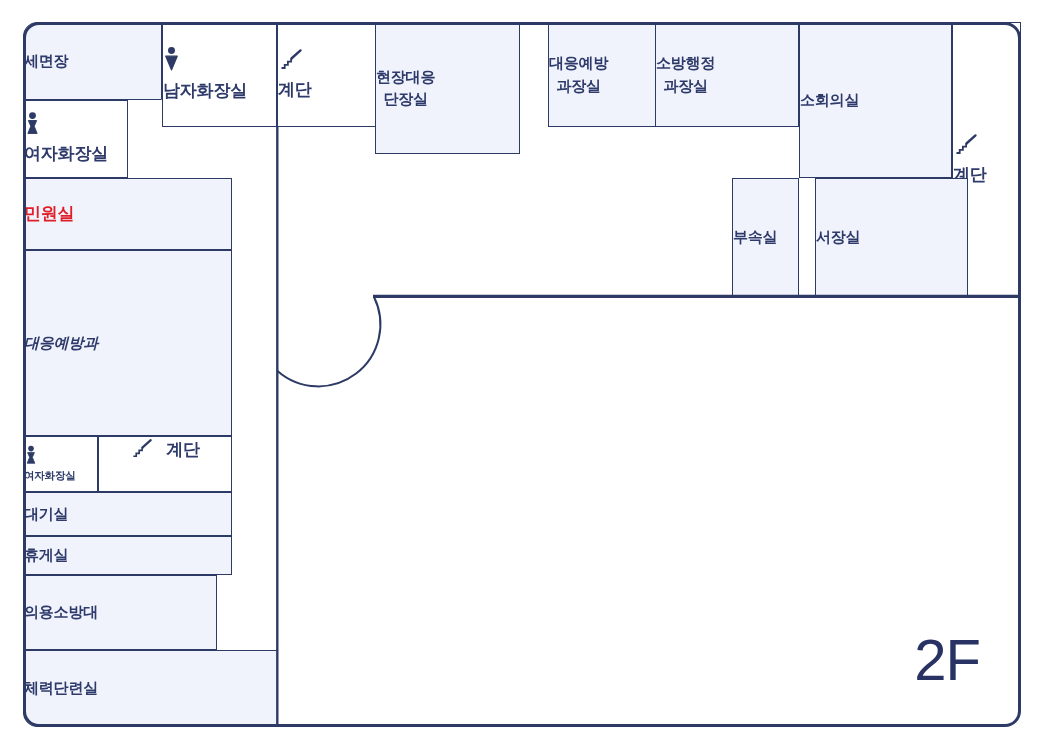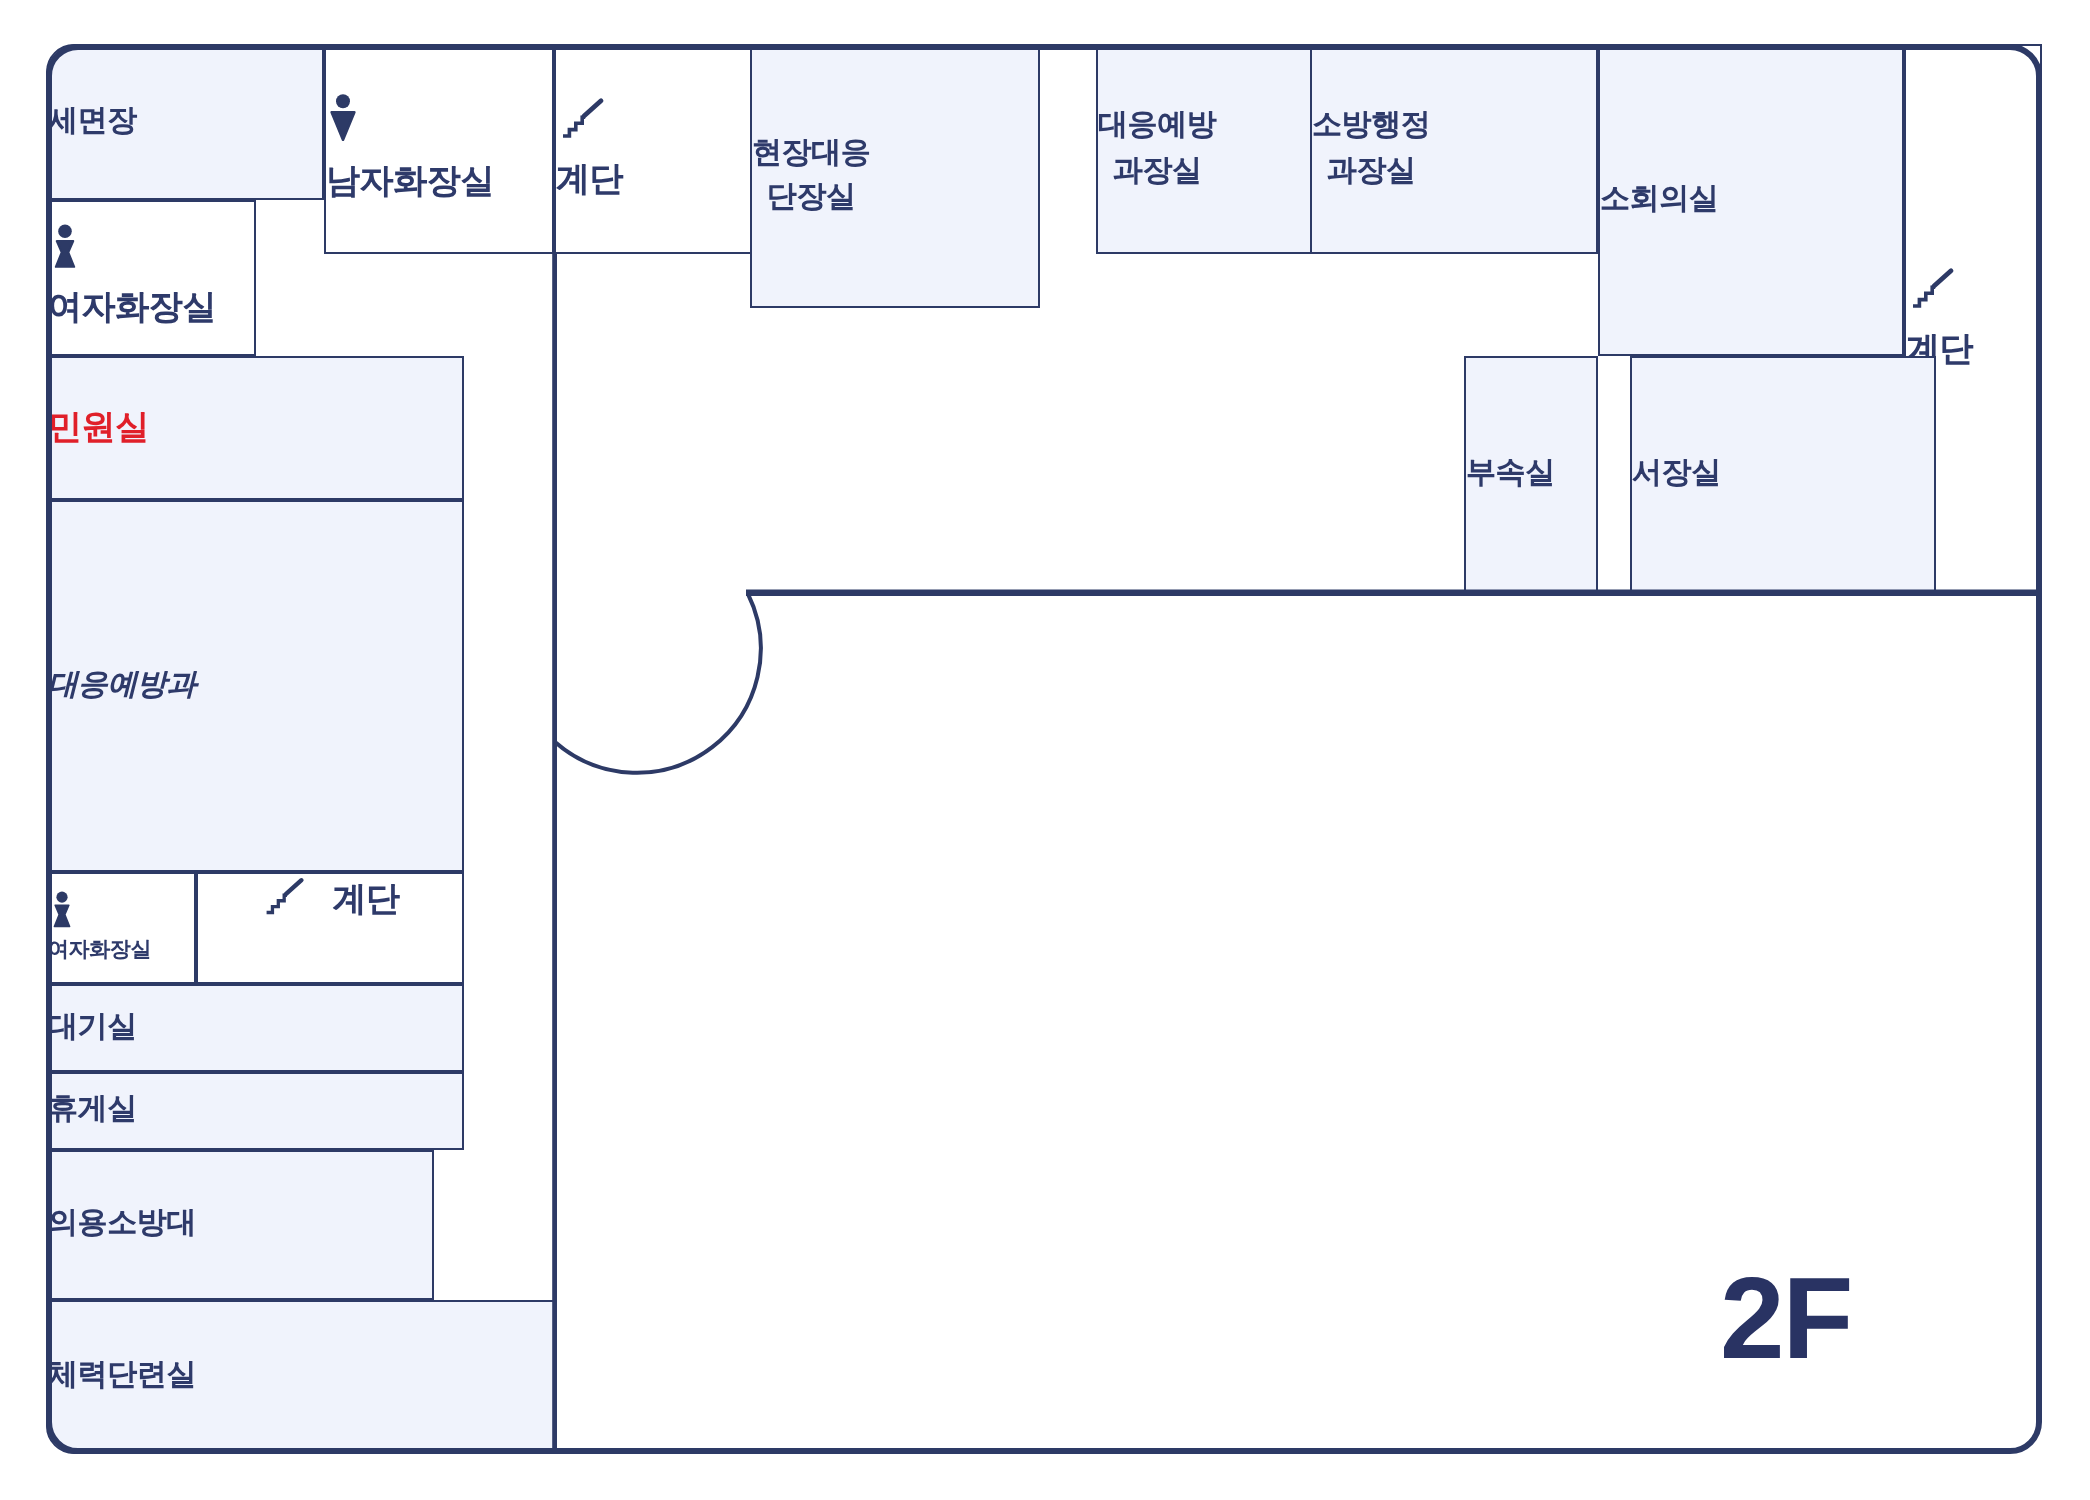--- a/index.html
+++ b/index.html
@@ -51,22 +51,22 @@
   .r-hyuge{left:23px;top:536px;width:209px;height:39px;}
   .r-uiyong{left:23px;top:575px;width:194px;height:75px;}
   .r-cheryeok{left:23px;top:650px;width:255px;height:77px;border-radius:0 0 0 14px;}
 
   .overlay{position:absolute;left:0;top:0;width:1045px;height:750px;pointer-events:none;}
   .outline{
     position:absolute;left:23px;top:22px;width:998px;height:705px;
     border:3px solid var(--wall);border-radius:16px;pointer-events:none;background:transparent;
   }
   .floor-title{
-    position:absolute;left:860px;top:626px;width:120px;
-    font-size:58px;font-weight:700;color:var(--title);letter-spacing:-1px;
+    position:absolute;left:860px;top:626px;width:120px;text-align:right;
+    font-size:58px;font-weight:400;color:var(--title);letter-spacing:-1px;
     font-family:"Liberation Sans","DejaVu Sans",sans-serif;
   }
 </style>
 </head>
 <body>
 
 <div class="plan">
 
   <div class="room light r-semyeonjang">
     <span class="lbl">세면장</span>

